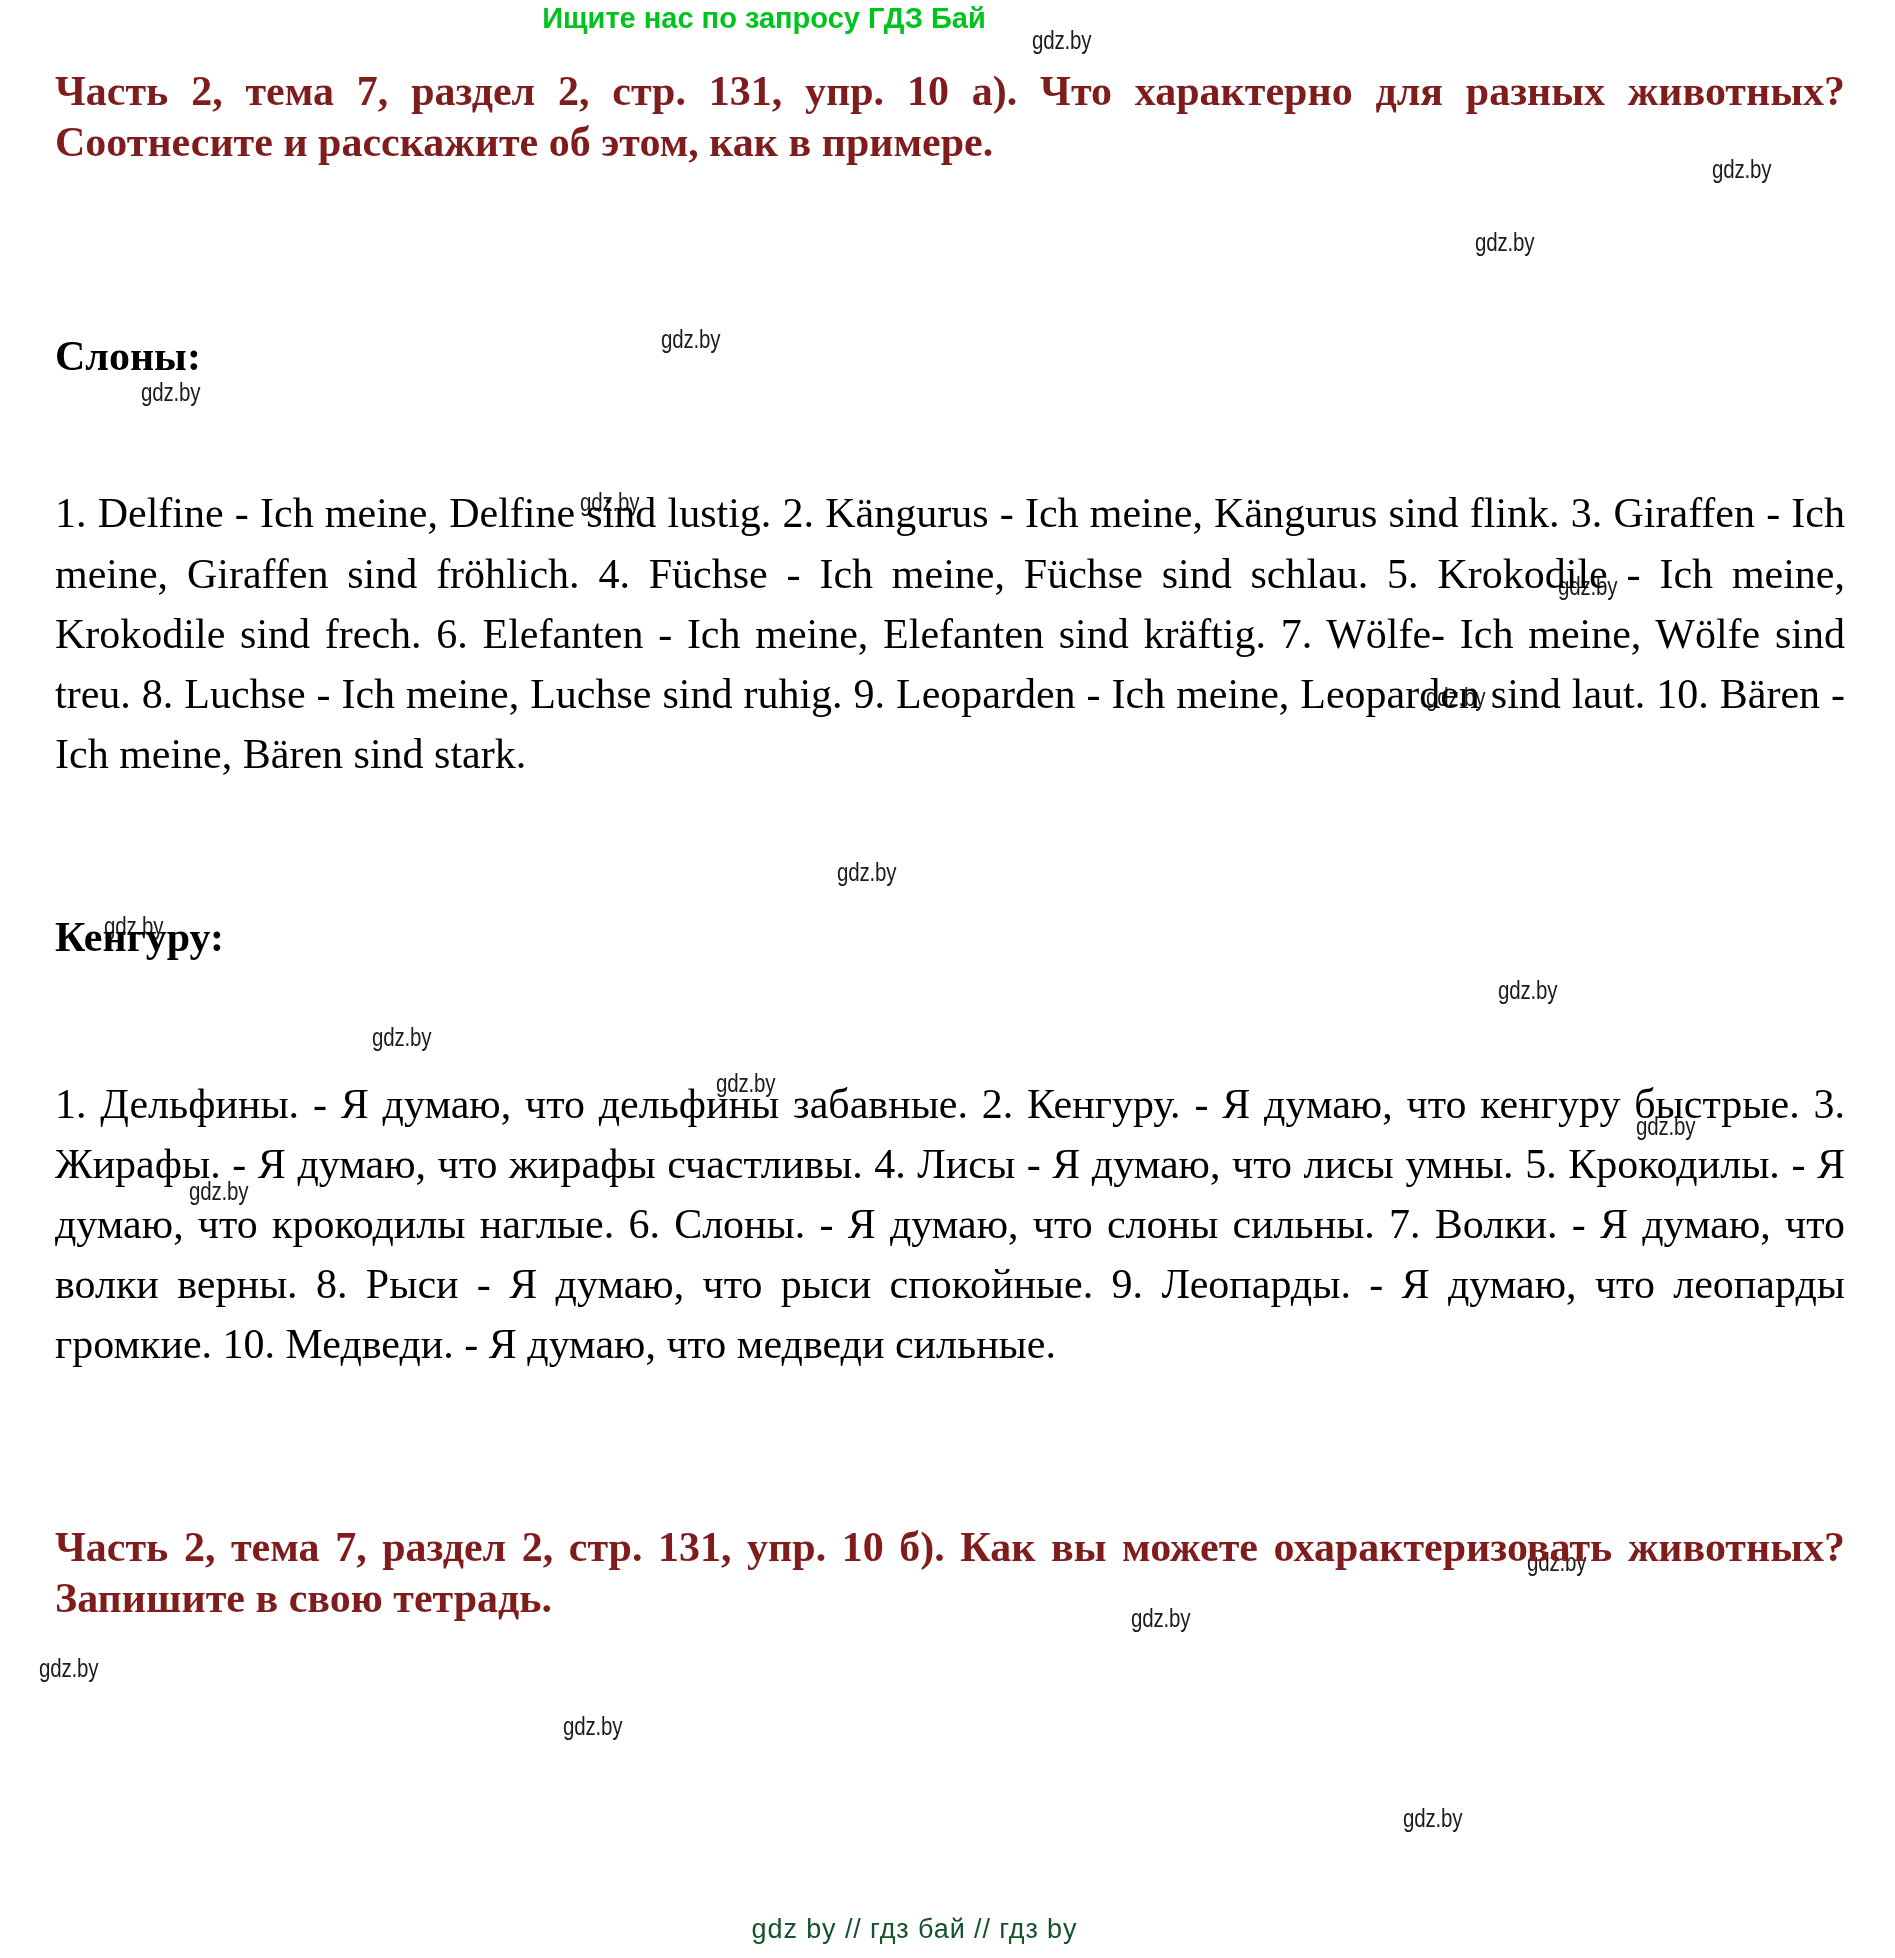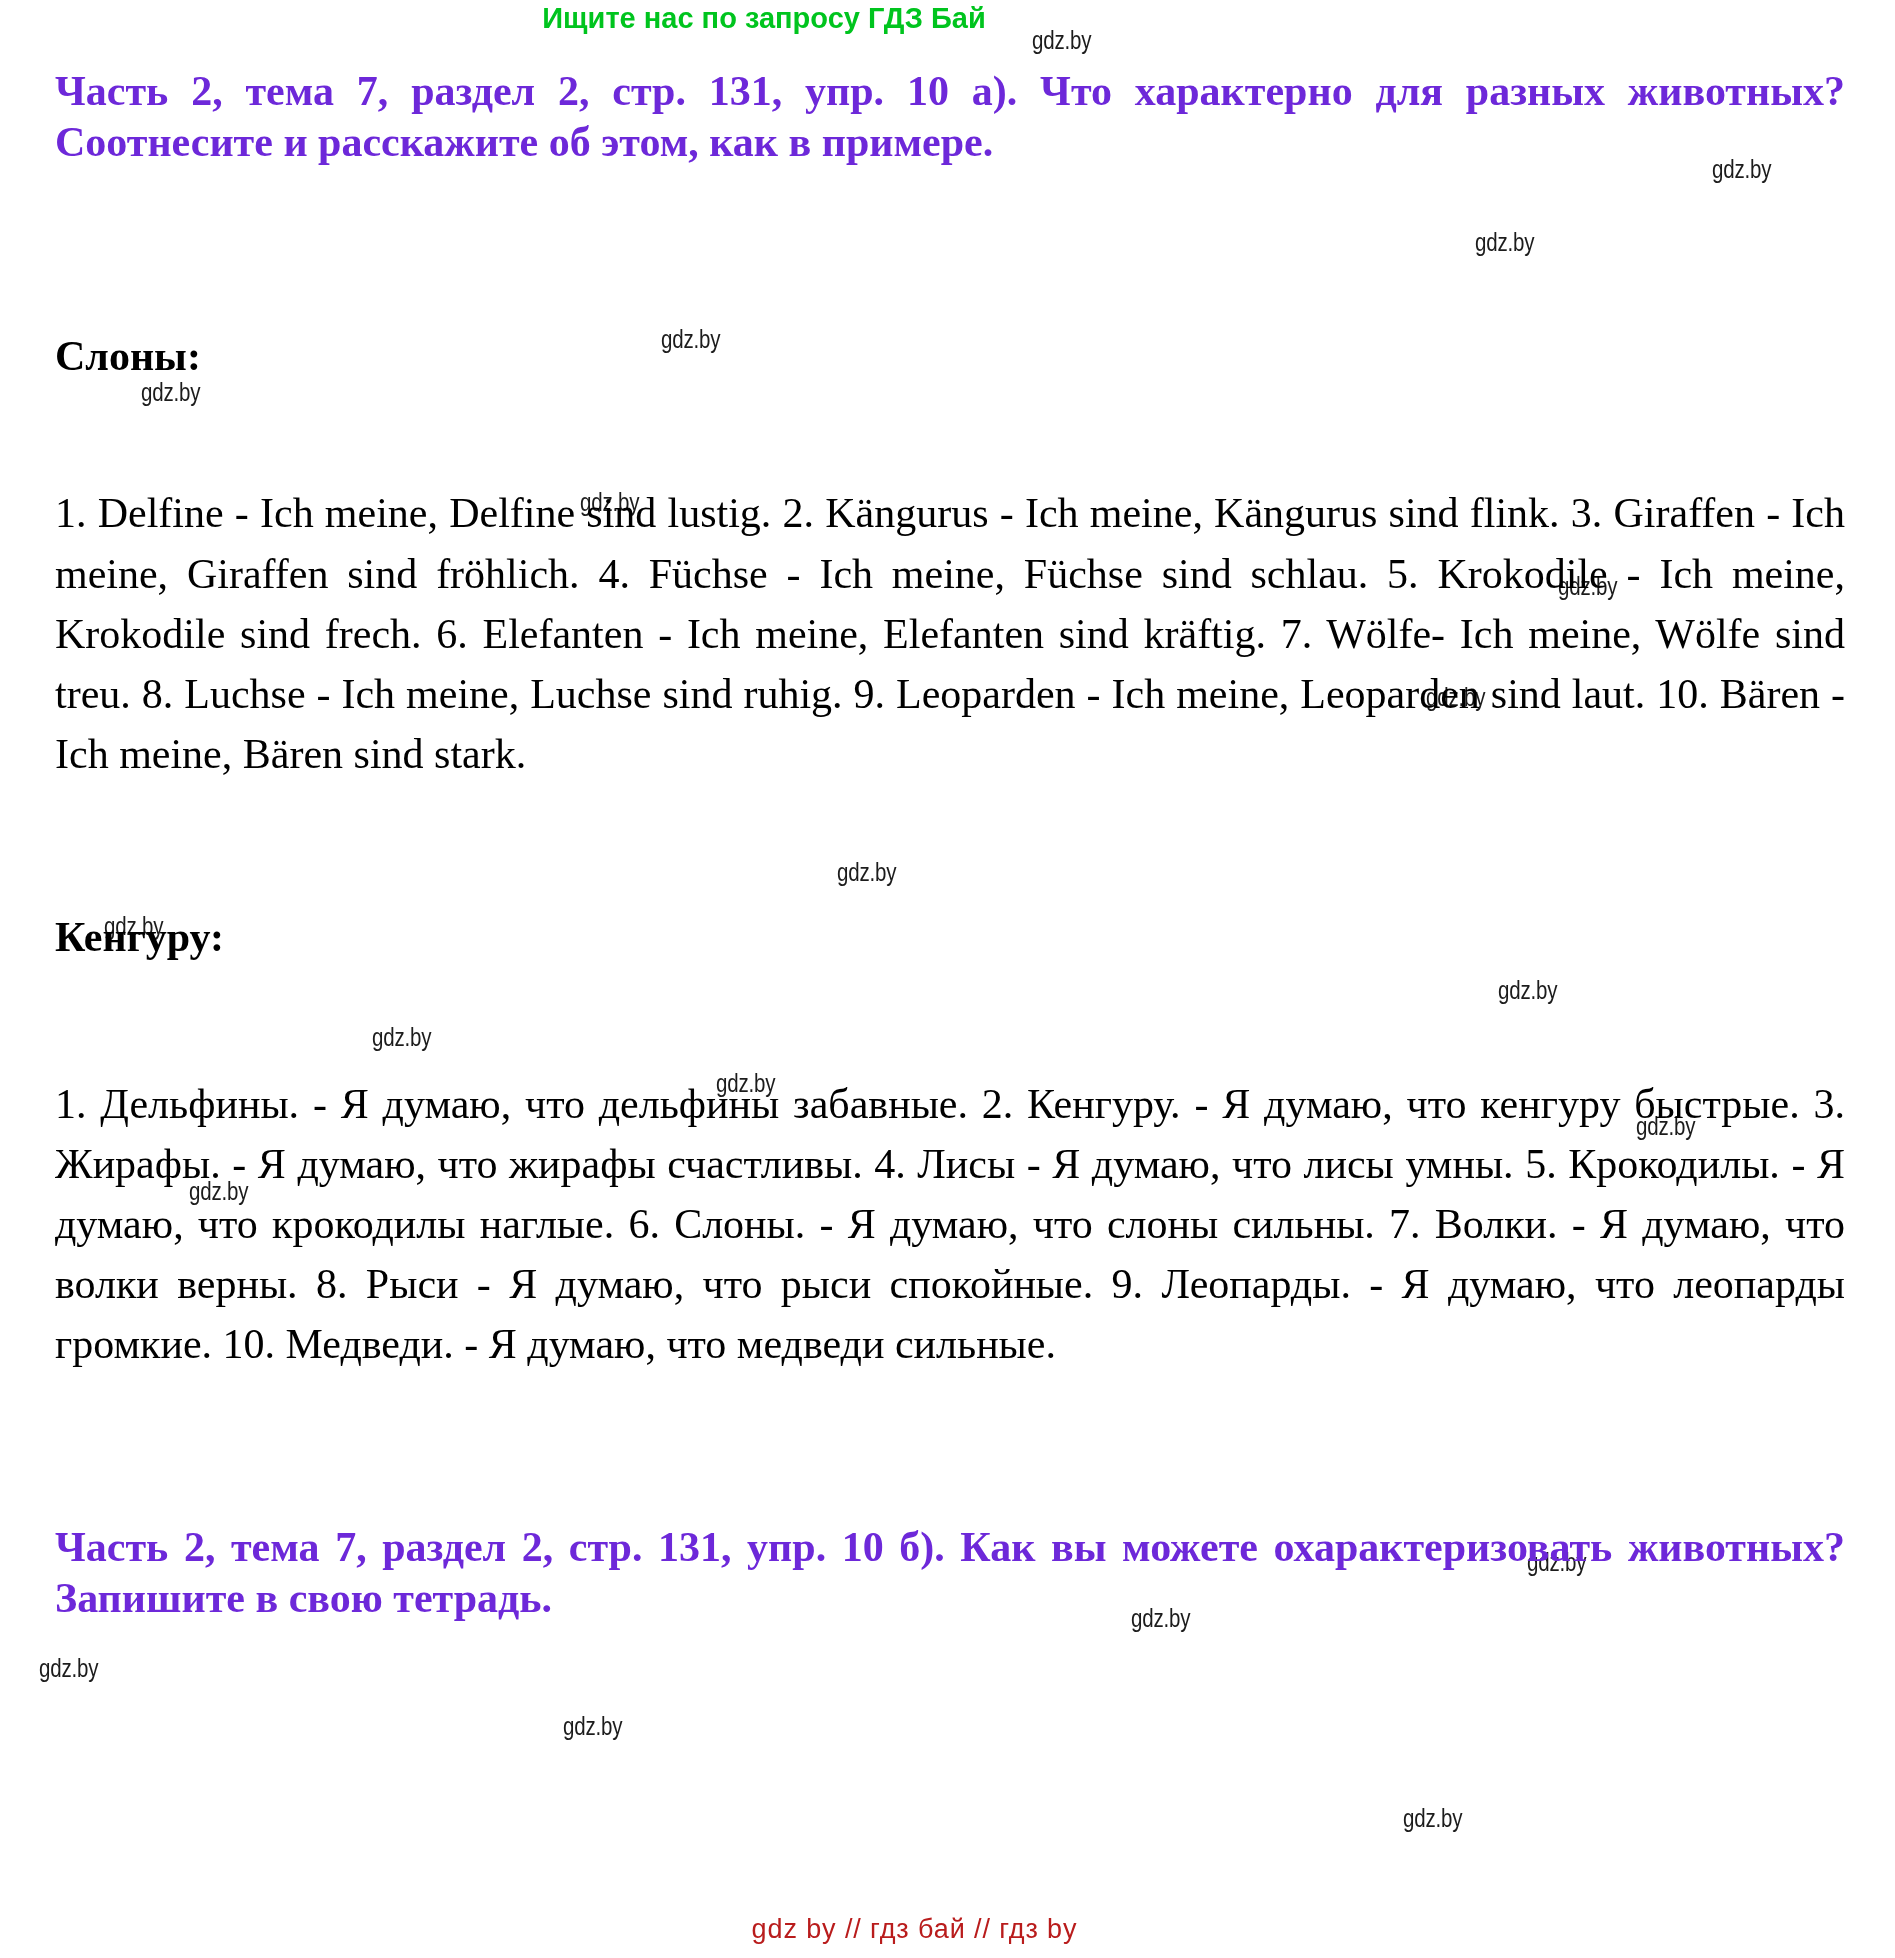--- a/index.html
+++ b/index.html
@@ -55,21 +55,21 @@
     top: 0;
     width: 1790px;
     z-index: 8;
   }
 
   .task-heading {
     font-family: "Liberation Serif", "DejaVu Serif", serif;
     font-weight: 700;
     font-size: 42px;
     line-height: 1.22;
-    color: #6d28d9;
+    color: #7f1d1d;
     text-align: justify;
     text-justify: inter-word;
     letter-spacing: 0px;
     margin: 0;
   }
   .task-heading.first { margin-top: 66px; }
 
   .section-label {
     font-family: "Liberation Serif", "DejaVu Serif", serif;
     font-weight: 700;
@@ -97,21 +97,21 @@
 
   
   .footer {
     position: absolute;
     bottom: 13px;
     left: 0;
     width: 1829px;
     text-align: center;
     font-family: "Liberation Sans", "DejaVu Sans", sans-serif;
     font-size: 27px;
-    color: #b91c1c;
+    color: #14532d;
     z-index: 10;
     white-space: nowrap;
     letter-spacing: 0.9px;
   }
 </style>
 </head>
 <body>
 
 <div class="promo">Ищите нас по запросу ГДЗ Бай</div>
 

